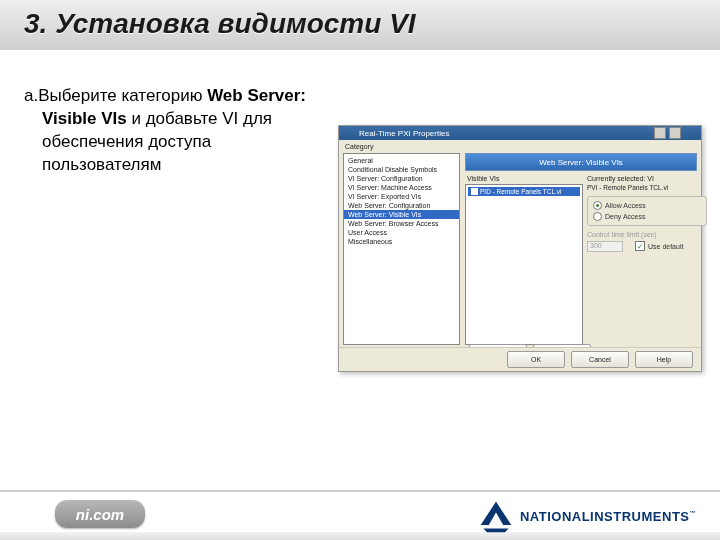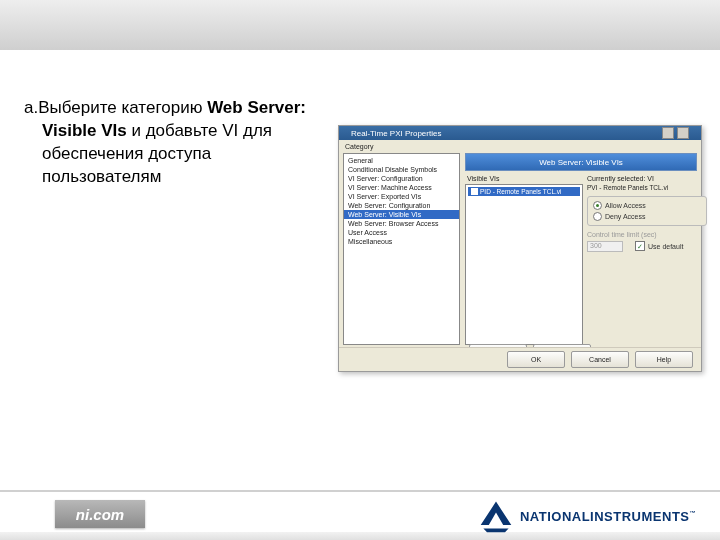--- a/index.html
+++ b/index.html
@@ -30,40 +30,40 @@
     text-shadow: 0 1px 0 #fff;
   }
   .body-text {
     position: absolute;
     left: 24px; top: 85px;
     width: 300px;
     font-size: 17px;
     color: #000;
     line-height: 1.35;
   }
-  .body-text p { margin: 12px 0 6px 0; }
+  .body-text p { margin: 0 0 6px 0; }
   .hang { padding-left: 18px; text-indent: -18px; }
   .bold { font-weight: bold; }
 
   
   .shot {
     position: absolute;
     left: 338px; top: 125px;
     width: 362px; height: 245px;
     border: 1px solid #9a9a9a;
     background: #ece9d8;
     box-shadow: 2px 2px 5px rgba(0,0,0,0.25);
     font-size: 7px;
   }
   .shot-titlebar {
     height: 14px;
     background: linear-gradient(#3a6ea5, #2a5a90);
     color: #fff;
     display: flex; align-items: center;
-    padding: 0 12px;
+    padding: 0 20px;
     font-size: 8px;
   }
   .shot-titlebar .twin { display:flex; gap:3px; margin-left:auto; }
   .twin .tbtn { width:10px;height:10px;background:#d4d0c8;border:1px solid #888; }
   .cat-label {
     position: absolute; left: 6px; top: 17px; font-size: 7px; color: #222;
   }
   .cat-list {
     position: absolute;
     left: 4px; top: 27px;
@@ -173,21 +173,21 @@
     position:absolute; left:0; bottom:48px; width:720px; height:2px;
     background:#d0d0d0;
   }
   .footer-line2 {
     position:absolute; left:0; bottom:0; width:720px; height:8px;
     background: linear-gradient(#f2f2f2,#e0e0e0);
   }
   .ni-com {
     position:absolute; left:55px; bottom:12px;
     width:90px; height:28px;
-    border-radius:0;
+    border-radius:12px;
     background: linear-gradient(#b8b8b8,#8c8c8c);
     color:#fff; font-style:italic; font-weight:bold;
     font-size:15px;
     display:flex;align-items:center;justify-content:center;
     box-shadow: 0 1px 2px rgba(0,0,0,0.3);
   }
   .ni-logo {
     position:absolute; right:24px; bottom:6px;
     display:flex; align-items:center; gap:6px;
   }
@@ -207,20 +207,21 @@
   .ni-text .l2 {
     font-size:13px; font-weight:900; color:#0a3570; letter-spacing:0.5px;
   }
   .ni-text .tm { font-size:6px; vertical-align:top; }
 </style>
 </head>
 <body>
 
 <div class="slide">
   <div class="top-stripe"></div>
+  <div class="title">3. Установка видимости VI</div>
 
   <div class="body-text">
     <p class="hang">
       <span>a.</span><span>Выберите категорию  </span><span class="bold">Web Server: Visible VIs</span><span> и добавьте VI для обеспечения доступа пользователям</span>
     </p>
   </div>
 
   <div class="shot">
     <div class="shot-titlebar">
       <span>Real-Time PXI Properties</span>

